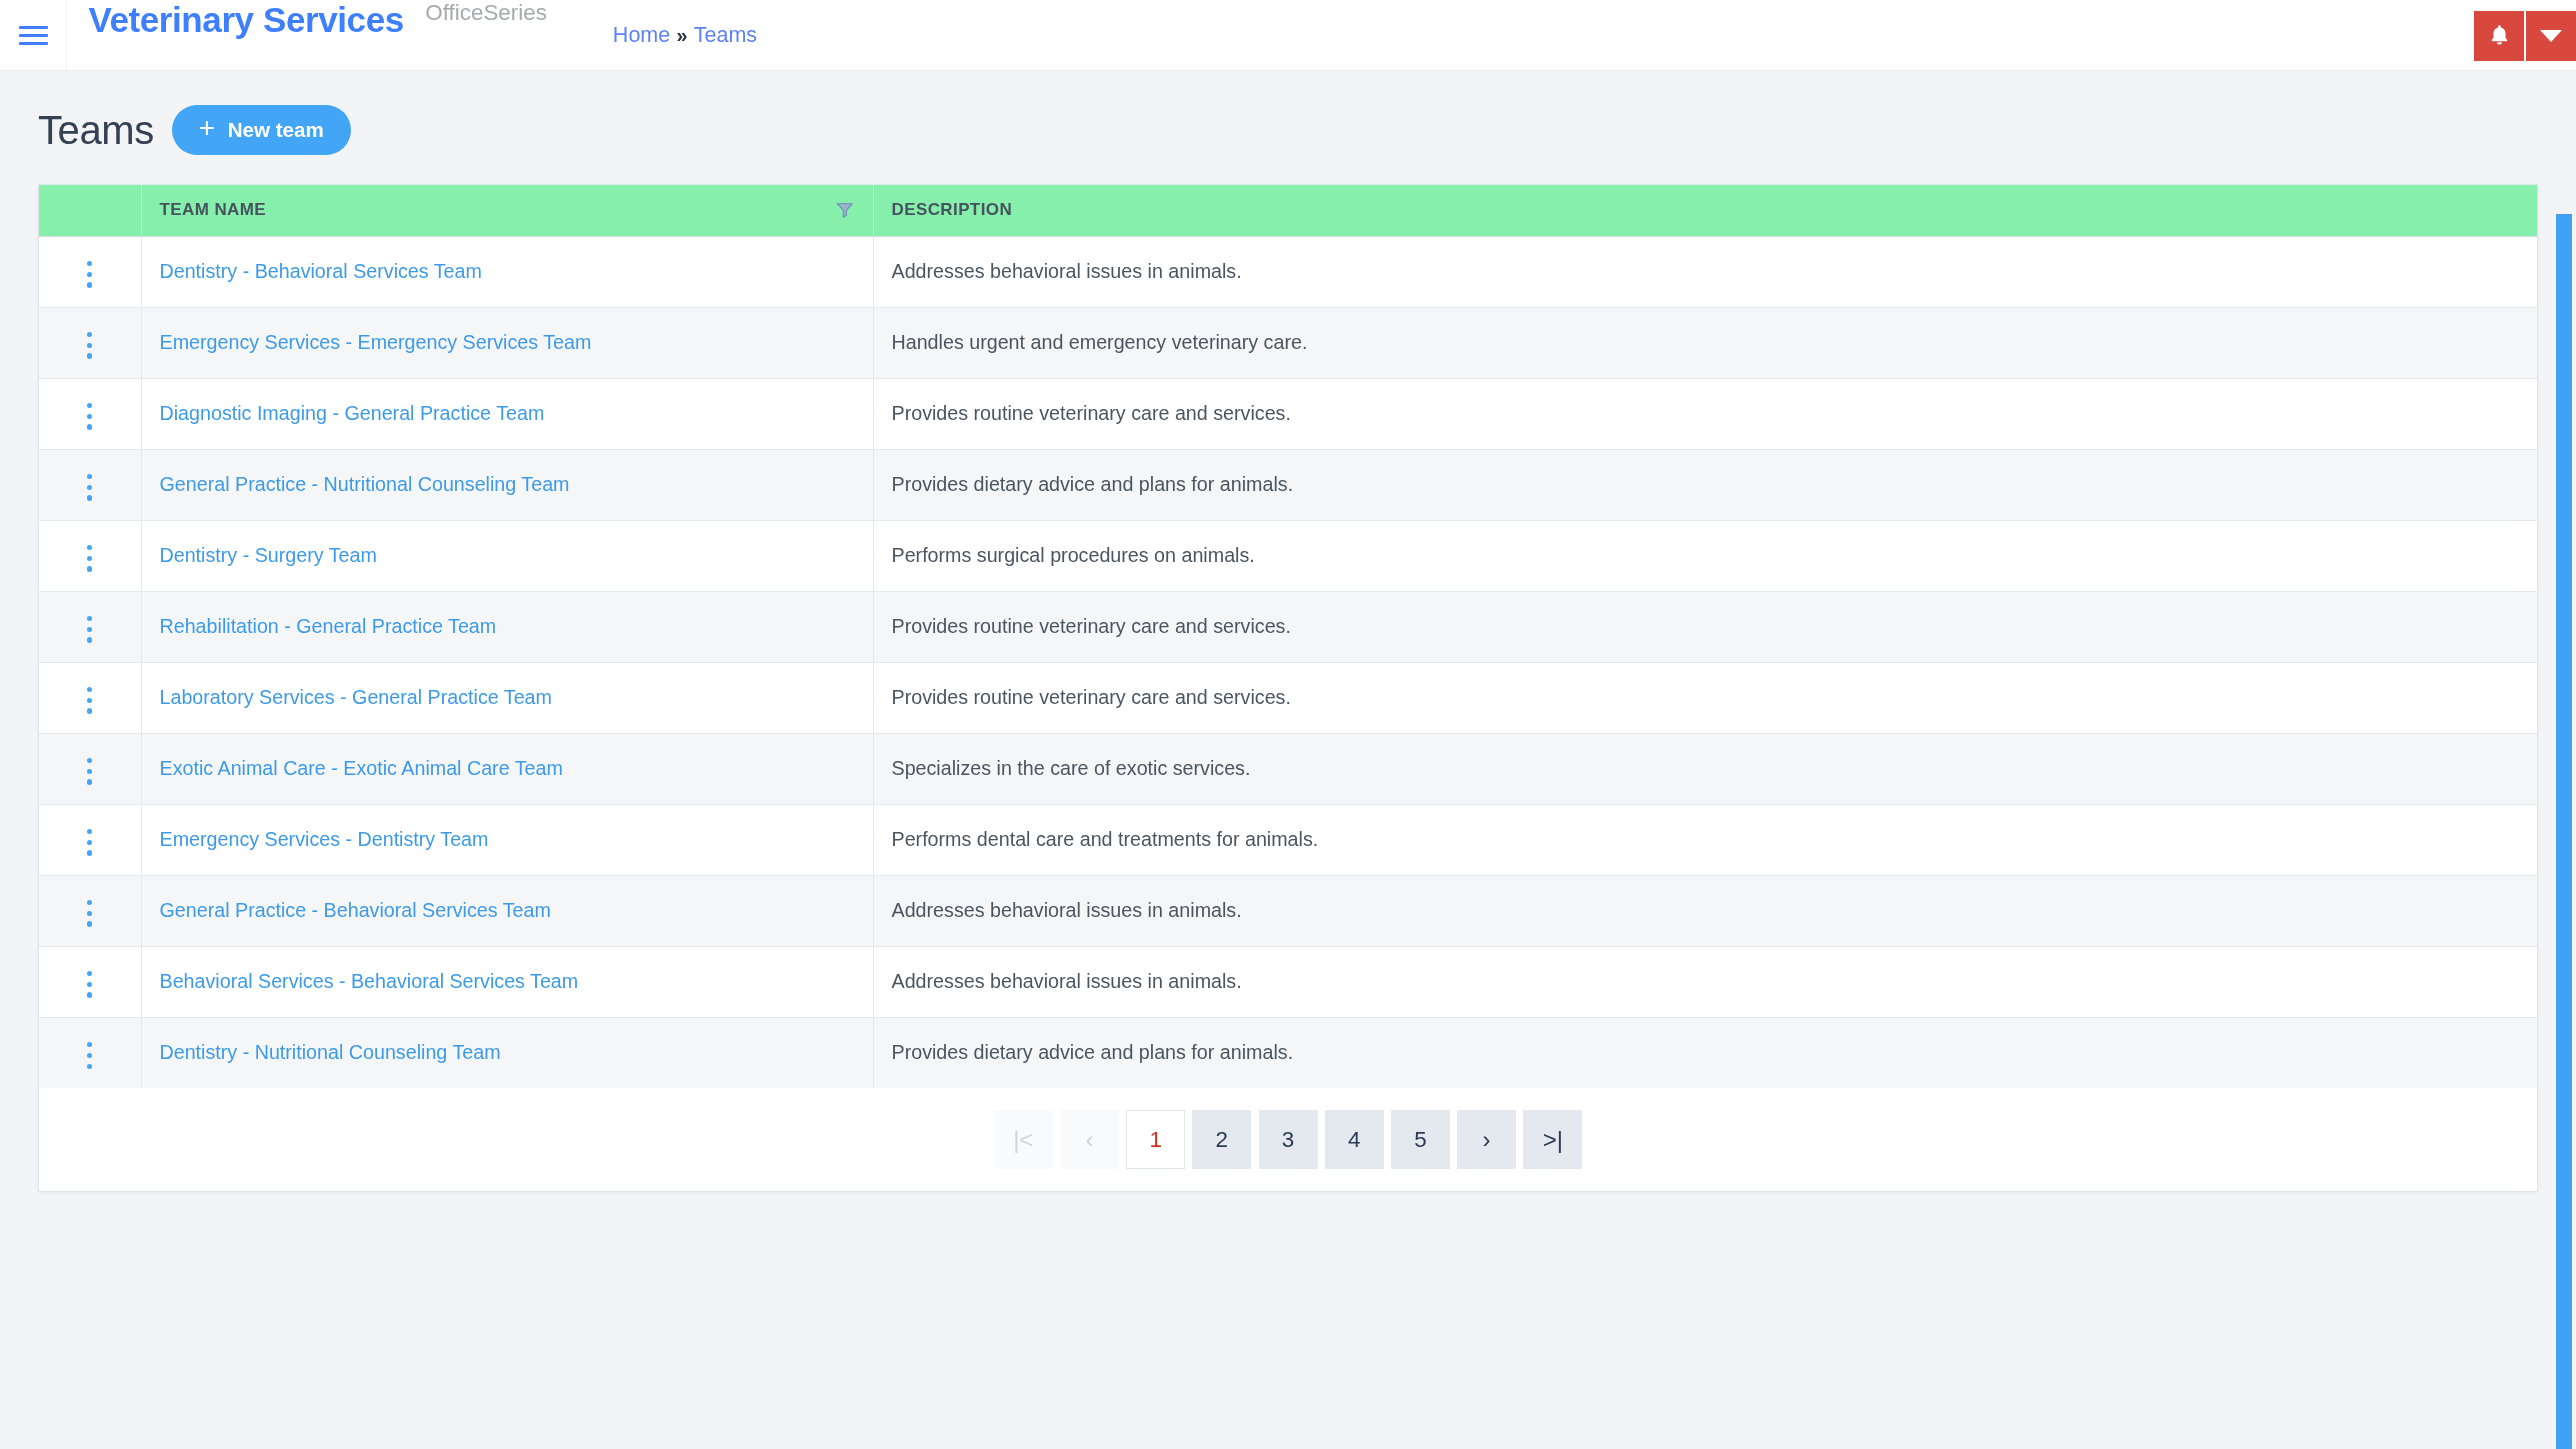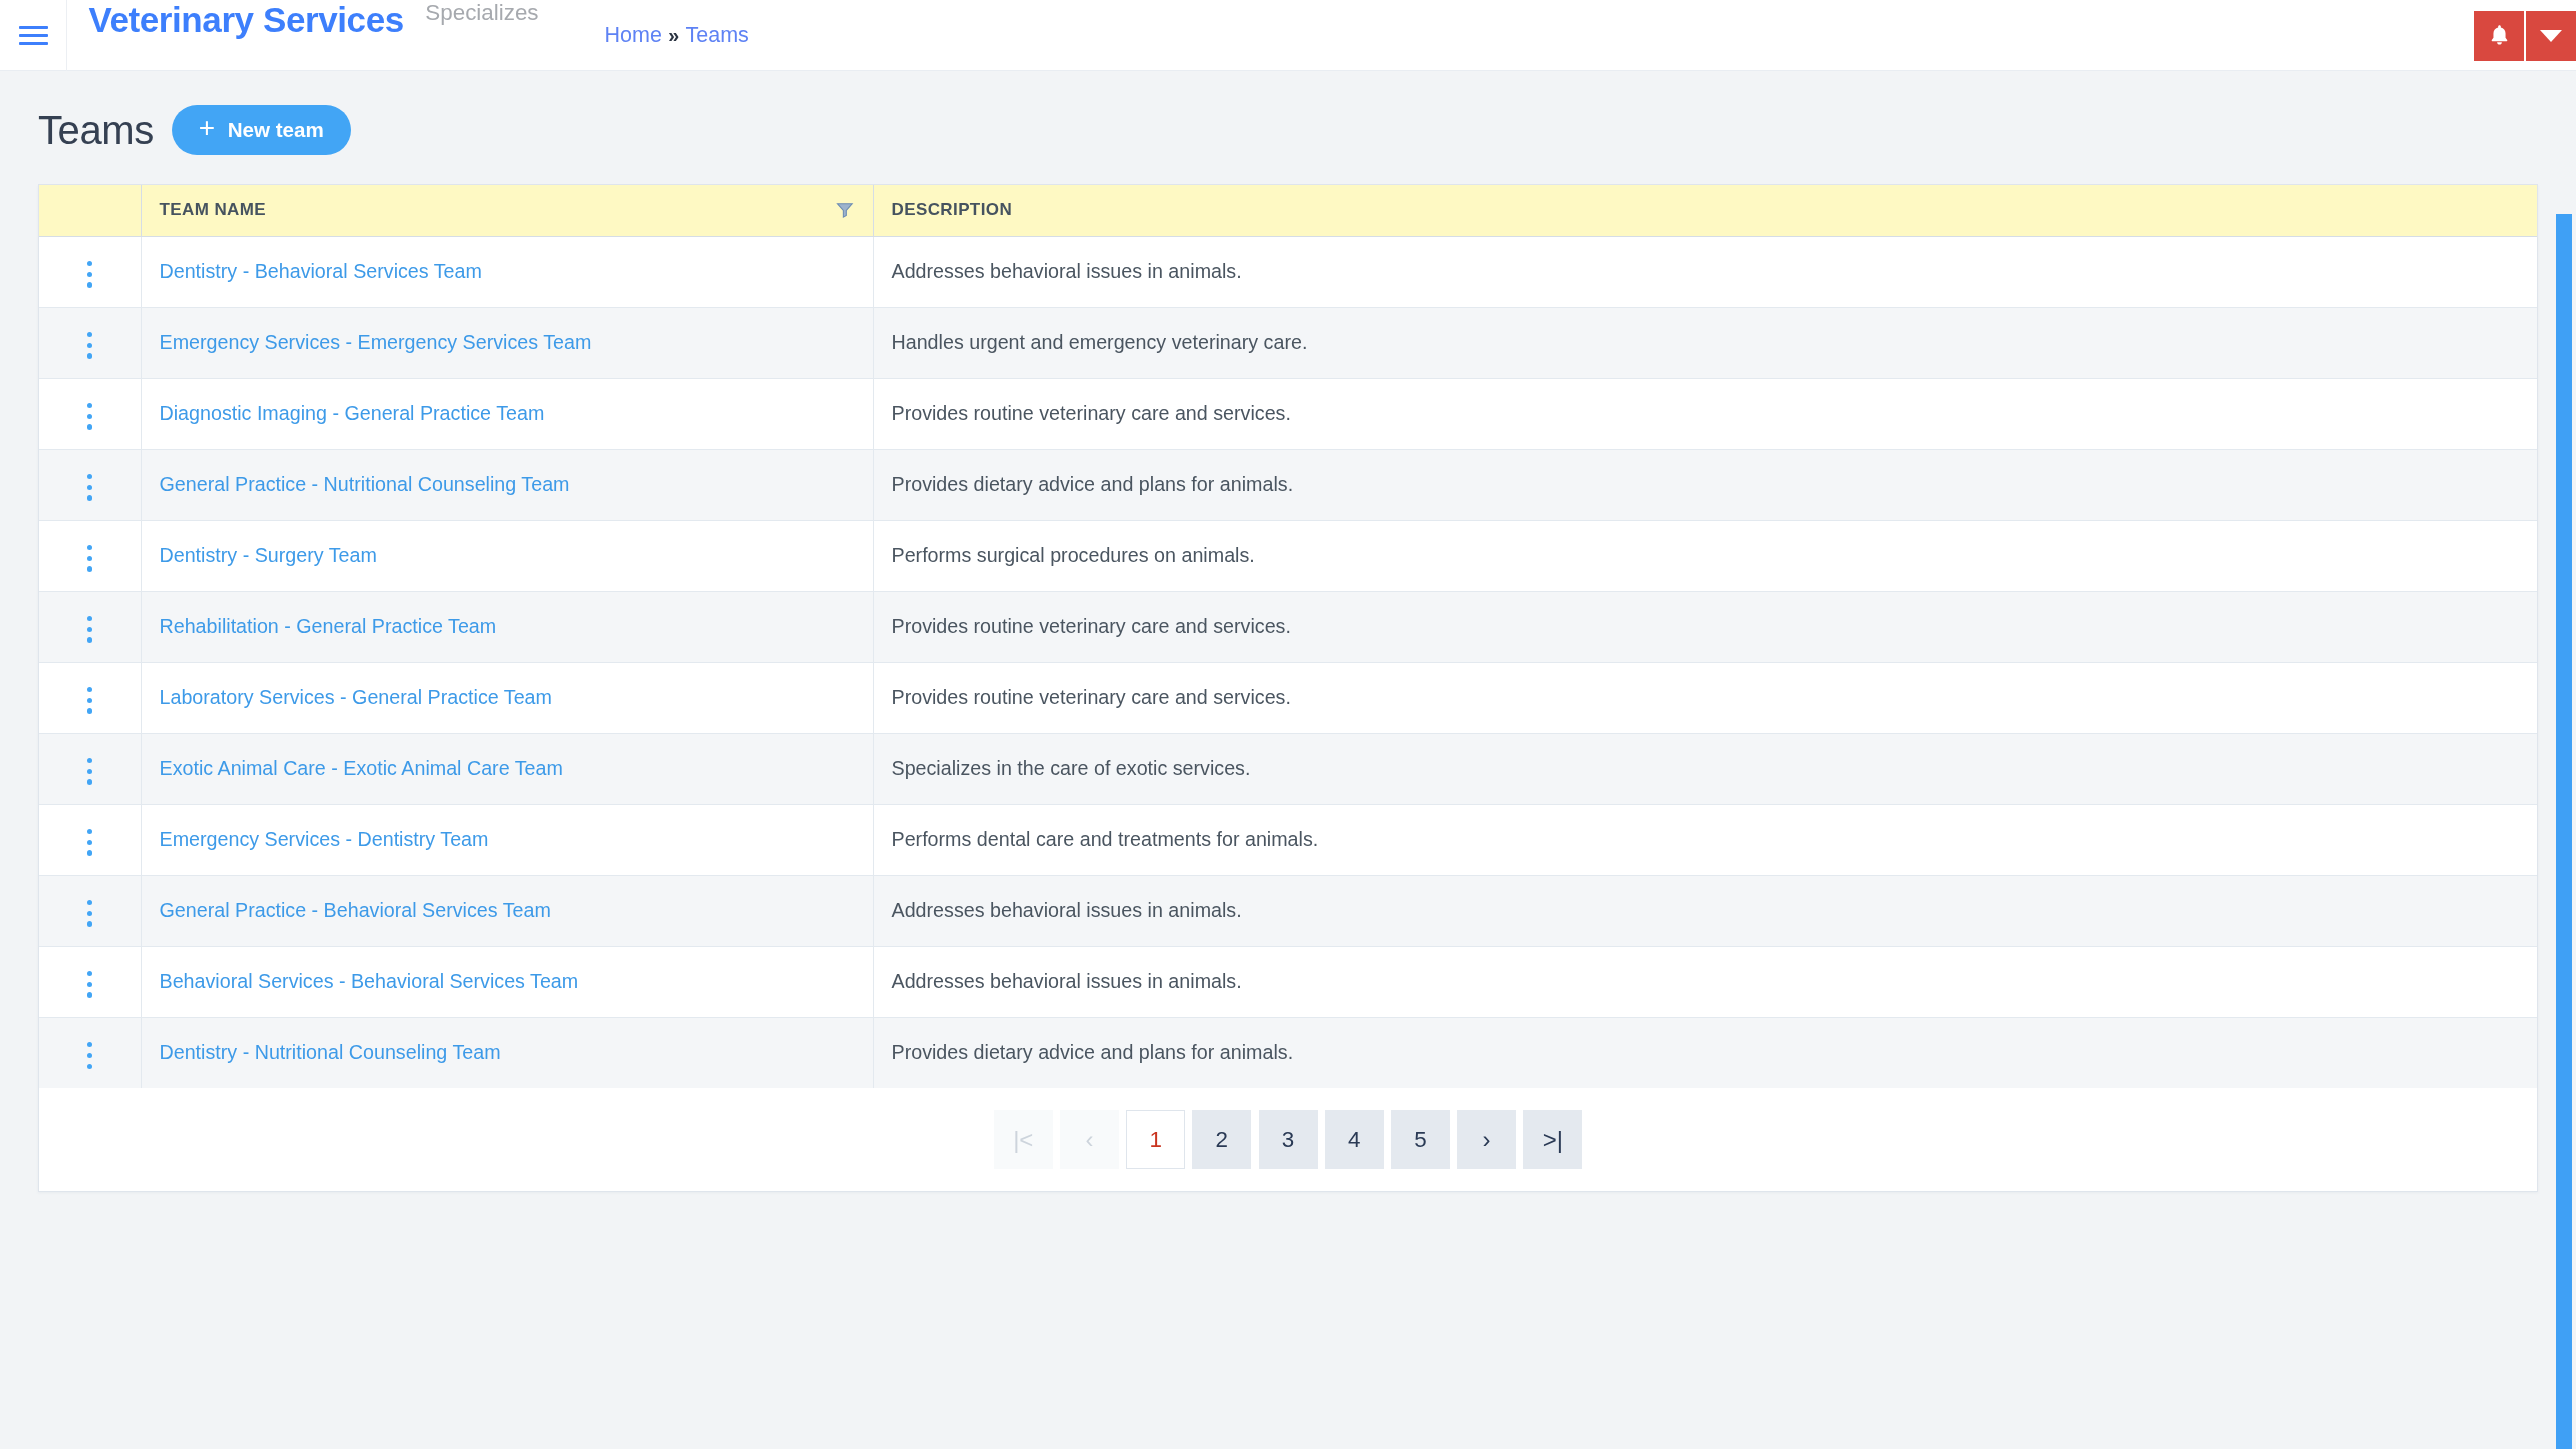--- a/index.html
+++ b/index.html
@@ -146,21 +146,21 @@
     background: #ffffff;
     border: 0.9px solid #dfe5ec;
     box-shadow: 0 1.8px 2.7px rgba(100,115,135,0.07);
   }
   table.grid {
     width: 100%;
     border-collapse: collapse;
     table-layout: fixed;
   }
   table.grid th {
-    background: #fef9c3;
+    background: #86efac;
     border-bottom: 0.9px solid #d5dde6;
     border-right: 0.9px solid #d5dde6;
     height: 51px;
     text-align: left;
     font-size: 17px;
     font-weight: bold;
     color: #46535f;
     letter-spacing: 0.4px;
     padding: 0 18px;
     vertical-align: middle;
@@ -268,21 +268,21 @@
 <div class="navbar">
   <div class="hamburger">
     <div class="bars">
       <span></span>
         <span></span>
         <span></span>
     </div>
   </div>
   <div class="nav-divider"></div>
   <div class="brand">Veterinary Services</div>
-  <div class="brand-sub">Specializes</div>
+  <div class="brand-sub">OfficeSeries</div>
 
   <div class="breadcrumb">
     <span class="crumb">Home</span>
     <span class="sep">»</span>
     <span class="crumb">Teams</span>
   </div>
 
   <div class="nav-right">
     <div class="bell-btn">
       <svg viewBox="0 0 24 24">

